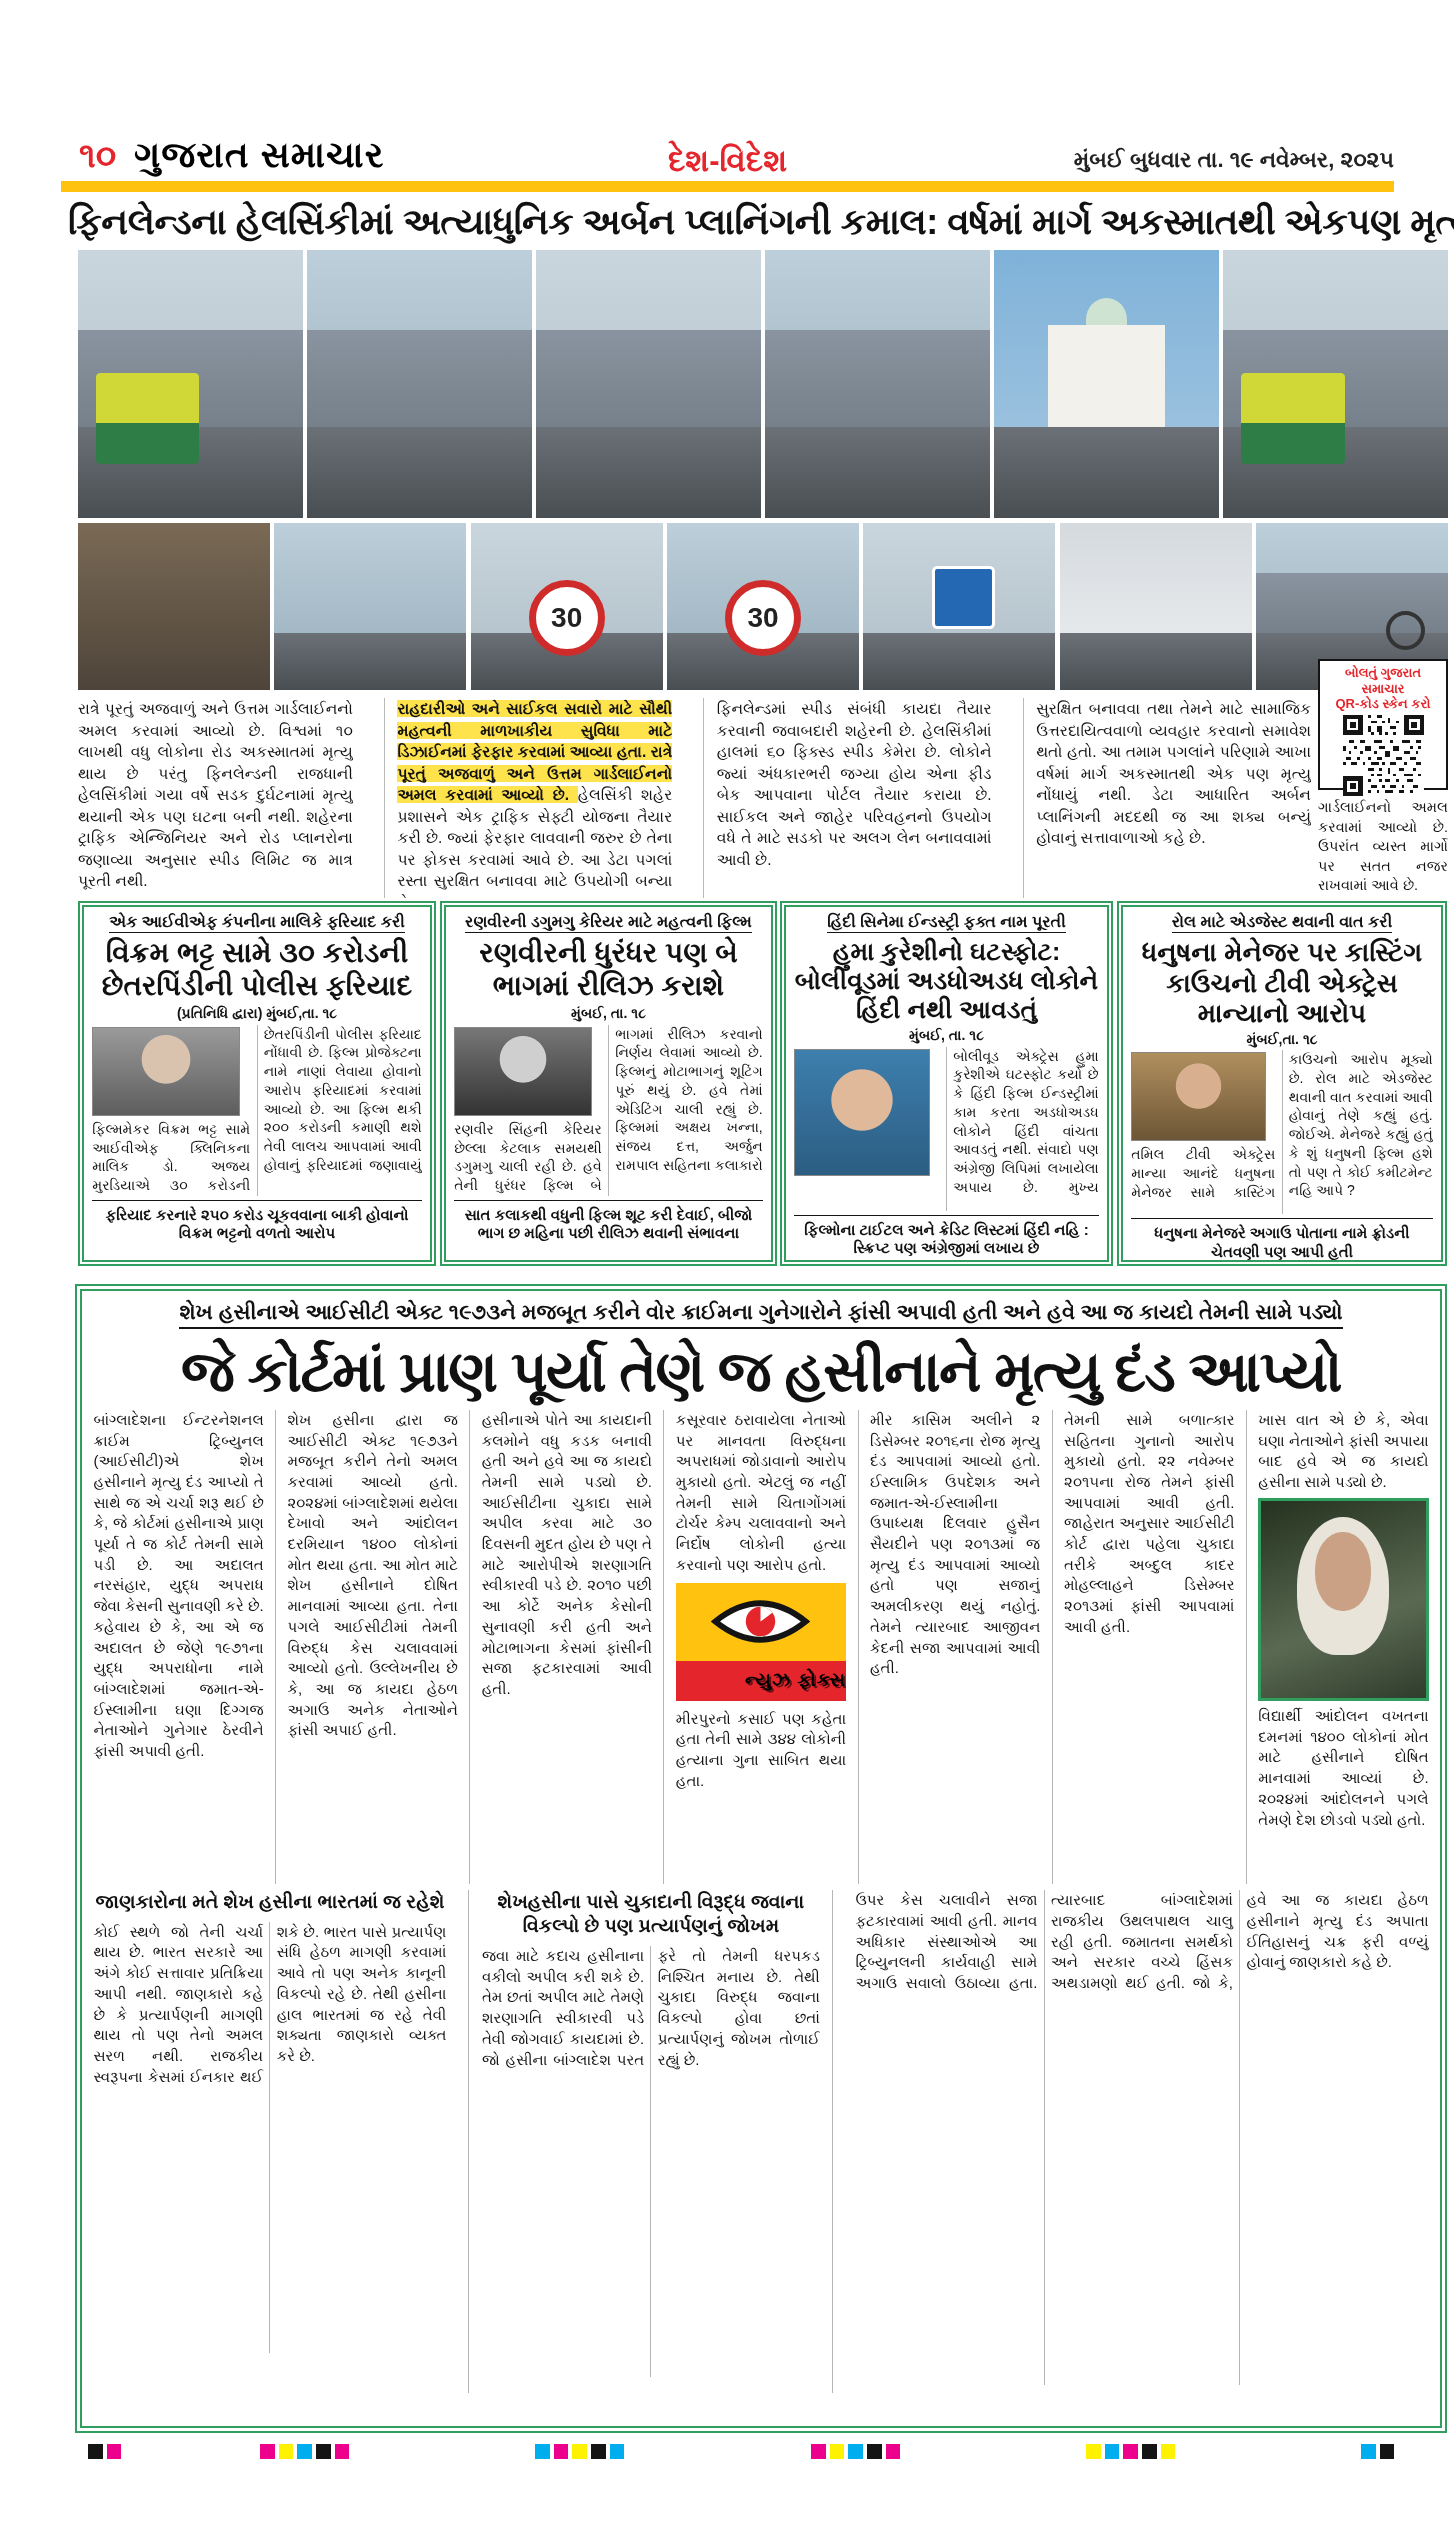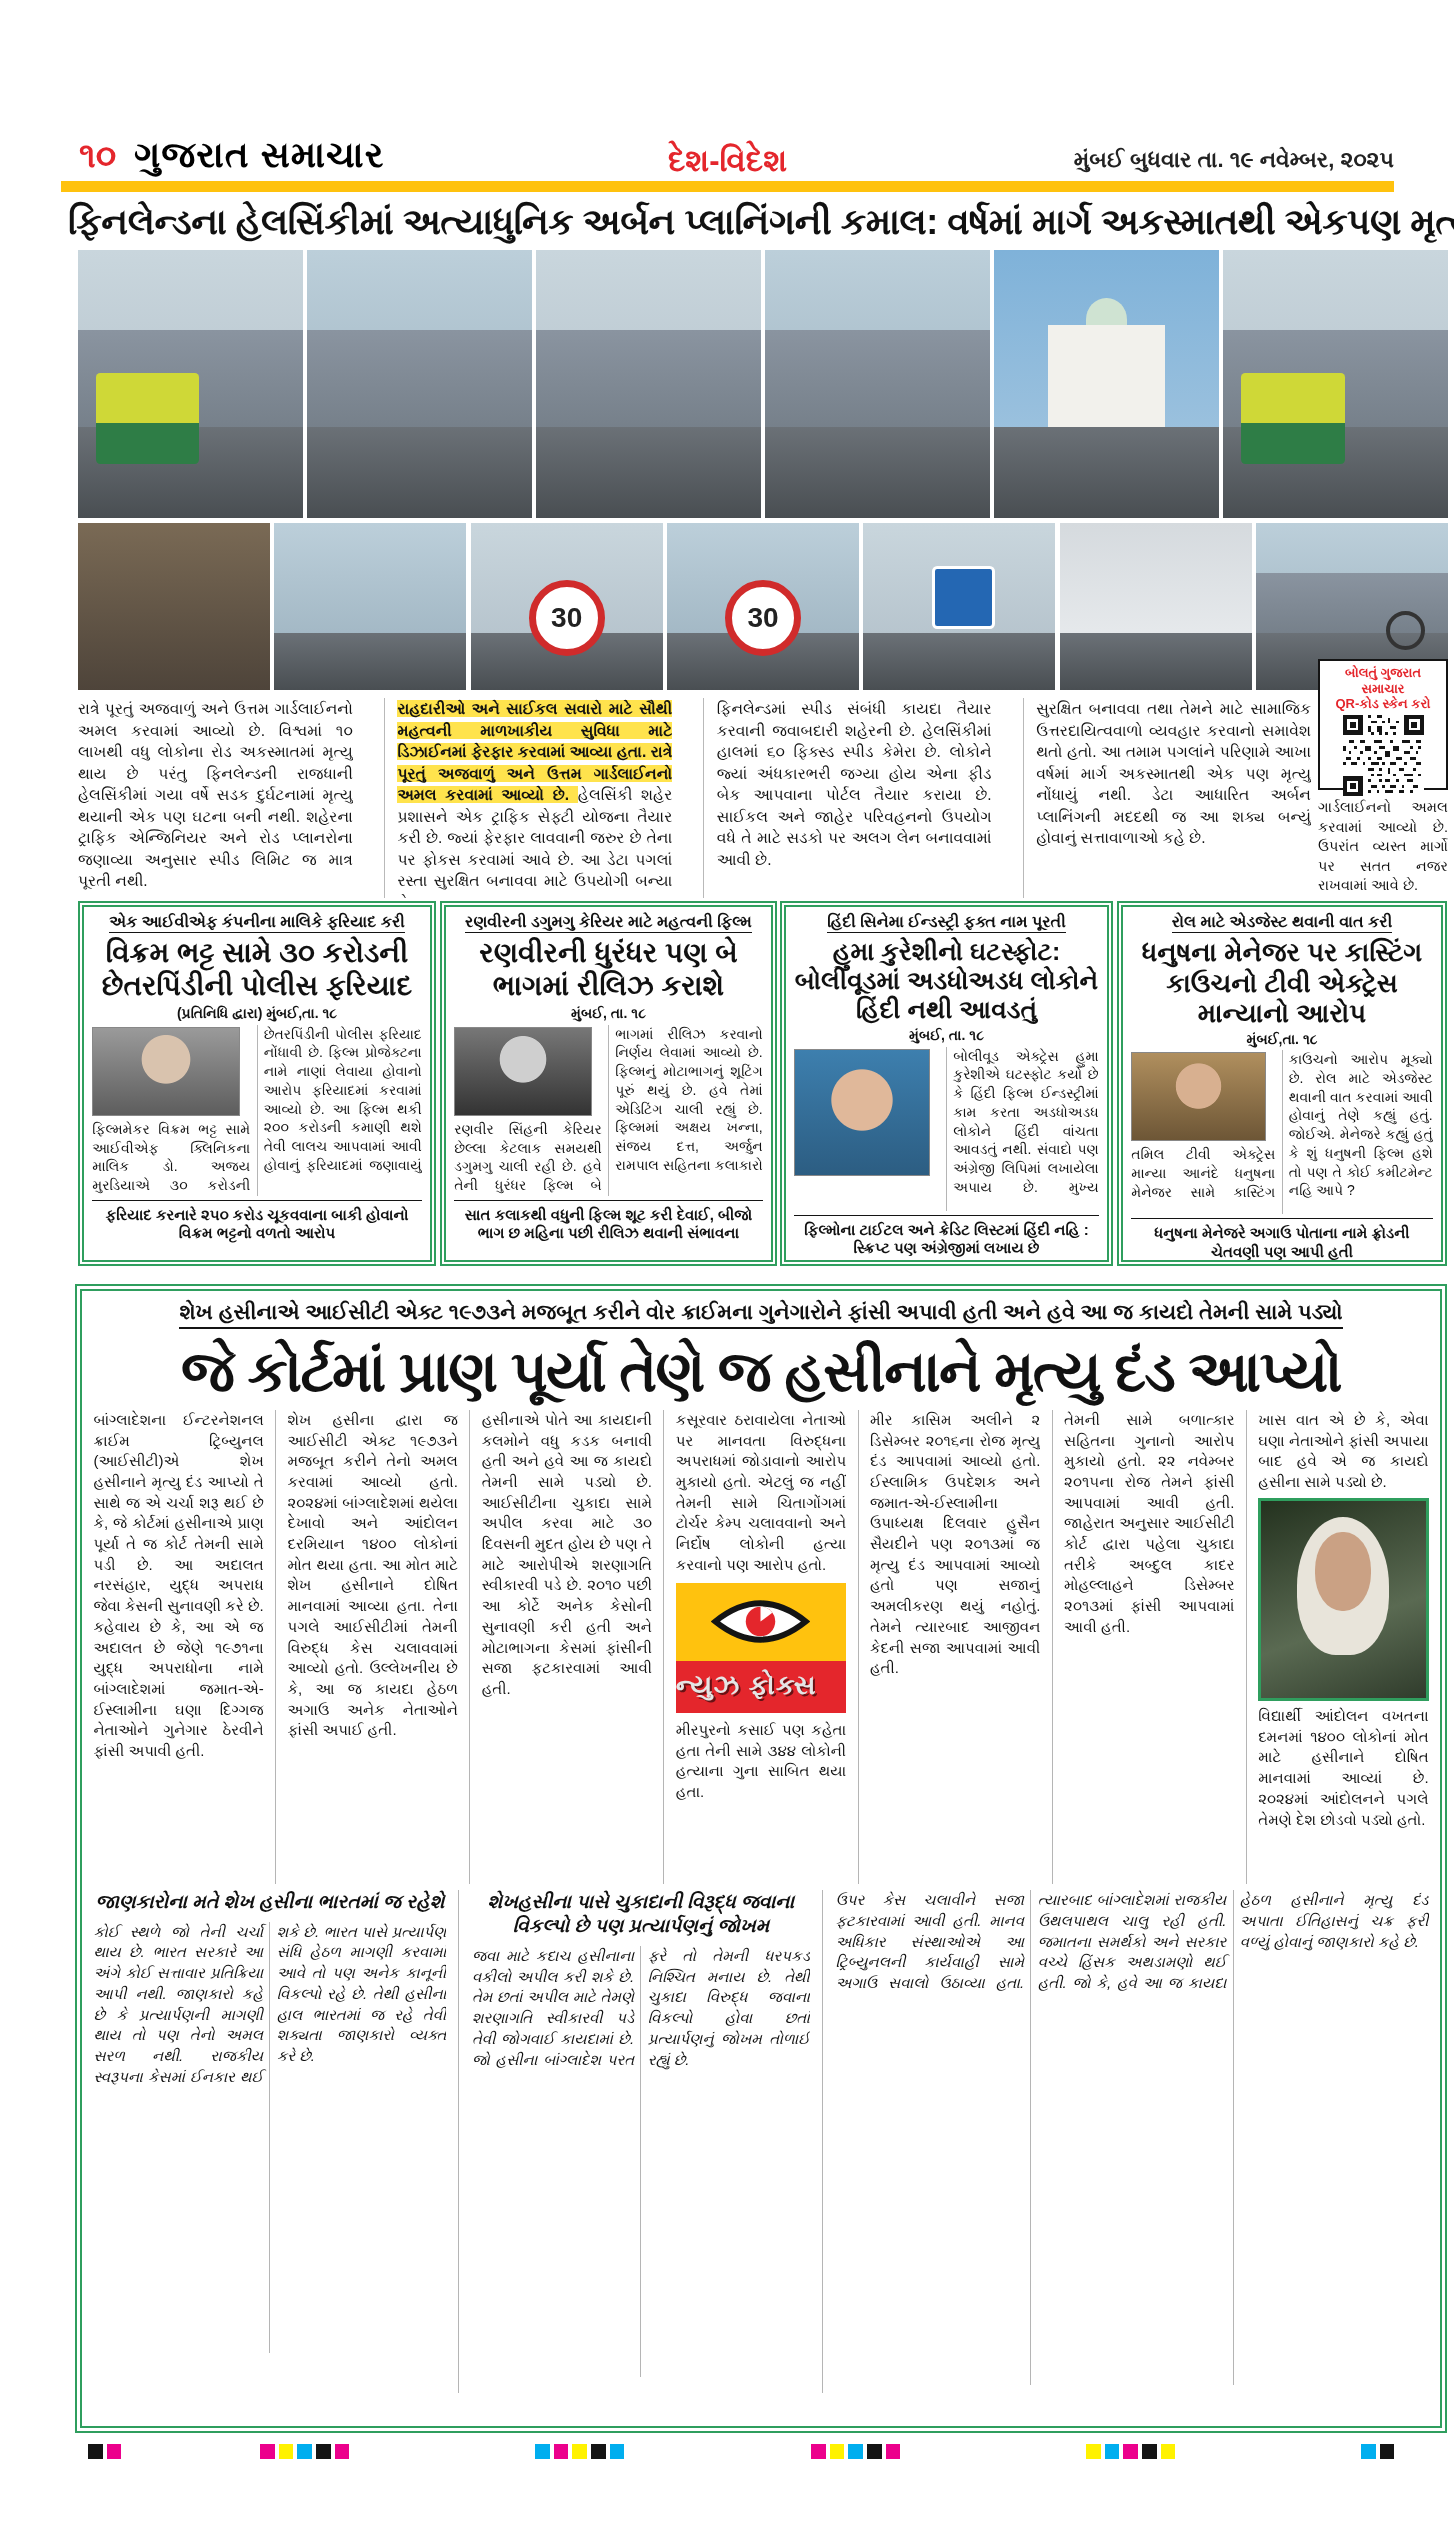--- a/index.html
+++ b/index.html
@@ -67,27 +67,27 @@
         box-sizing:border-box;background:#fff;padding:8.3px 11.4px;}
   .strap{text-align:center;font-size:21px;font-weight:800;margin-top:1px;}
   .strap span{border-bottom:2.1px solid #141414;padding-bottom:4.2px;}
   .main-headline{text-align:center;font-size:57px;font-weight:900;letter-spacing:-1.6px;margin:13.5px 0 3.1px;white-space:nowrap;}
   .main-cols{display:flex;gap:11.4px;height:474px;margin-top:5.2px;}
   .mcol{flex:1;font-size:15px;line-height:1.38;text-align:justify;overflow:hidden;}
   .mcol+.mcol{border-left:0.5px solid #b5b5b5;padding-left:11.4px;}
   .nfbadge{margin:7.3px 0;}
   .nf-yellow{background:#ffc20e;height:78px;display:flex;align-items:center;justify-content:center;}
   .nf-eye{width:99px;height:57px;}
-  .nf-red{background:#e4262c;color:#e5e5e5;font-weight:900;font-size:27px;text-align:left;
+  .nf-red{background:#e4262c;color:#000000;font-weight:900;font-size:19px;text-align:right;
         padding:6.2px 0 8.3px;text-shadow:2.1px 2.1px 0 rgba(0,0,0,.55);letter-spacing:1px;}
   .hasina{height:197px;border:3.1px solid #2f9e5e;margin:5.2px 0;position:relative;overflow:hidden;
         background:linear-gradient(160deg,#24321f,#5a6a52 60%,#303c2c);}
   .hasina .scarf{position:absolute;left:22%;top:8%;width:56%;height:70%;background:#e8e4da;border-radius:50% 50% 42% 42%;}
   .hasina .face{position:absolute;left:33%;top:16%;width:34%;height:40%;background:#caa184;border-radius:48%;}
-  .main-bottom{display:flex;gap:12px;height:503px;margin-top:6.2px;font-style:italic;}
+  .main-bottom{display:flex;gap:22px;height:503px;margin-top:6.2px;}
   .grp{overflow:hidden;}
   .grp-left{width:353px;} .grp-mid{width:338px;border-left:0.5px solid #b5b5b5;border-right:0.5px solid #b5b5b5;padding:0 12.5px;}
   .grp-right{flex:1;}
   .subhead{font-weight:900;font-size:19px;line-height:1.28;text-align:center;margin-bottom:7.3px;}
   .grp-body2{columns:2;column-gap:13.5px;column-rule:0.5px solid #b5b5b5;font-size:15px;line-height:1.38;text-align:justify;height:431px;overflow:hidden;}
   .grp-body3{columns:3;column-gap:13.5px;column-rule:0.5px solid #b5b5b5;font-size:15px;line-height:1.38;text-align:justify;height:495px;overflow:hidden;}
   
   .regs{position:absolute;top:2444px;display:flex;gap:4.2px;}
   .sq{width:14.5px;height:14.5px;}
   .sq-m{background:#ec008c;} .sq-y{background:#fff200;} .sq-c{background:#00aeef;} .sq-k{background:#141414;}

